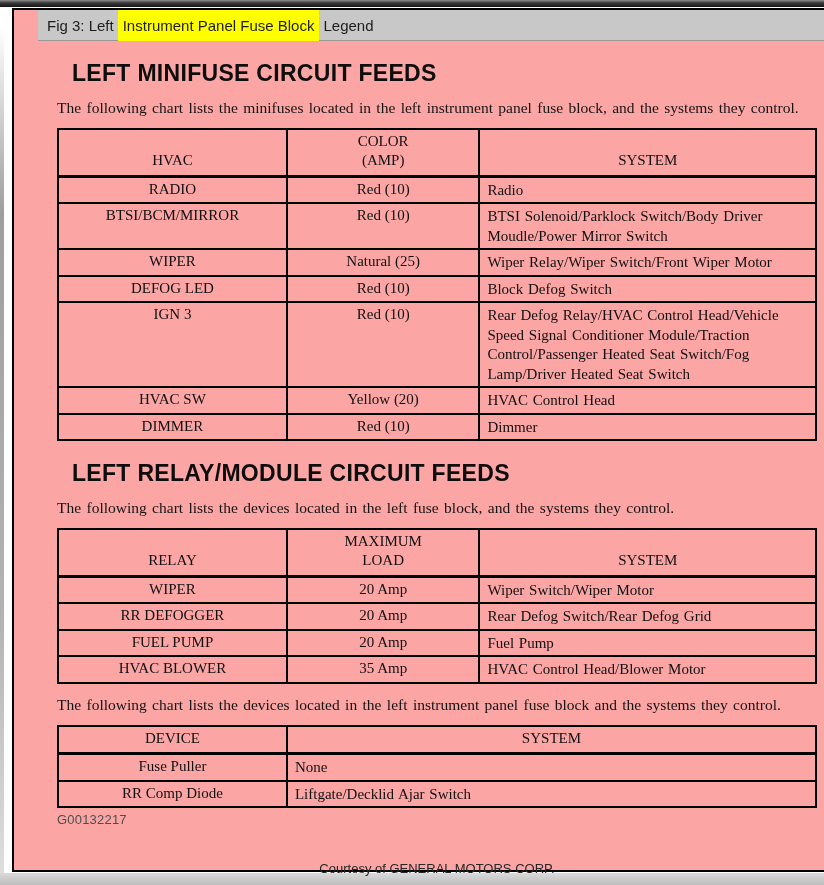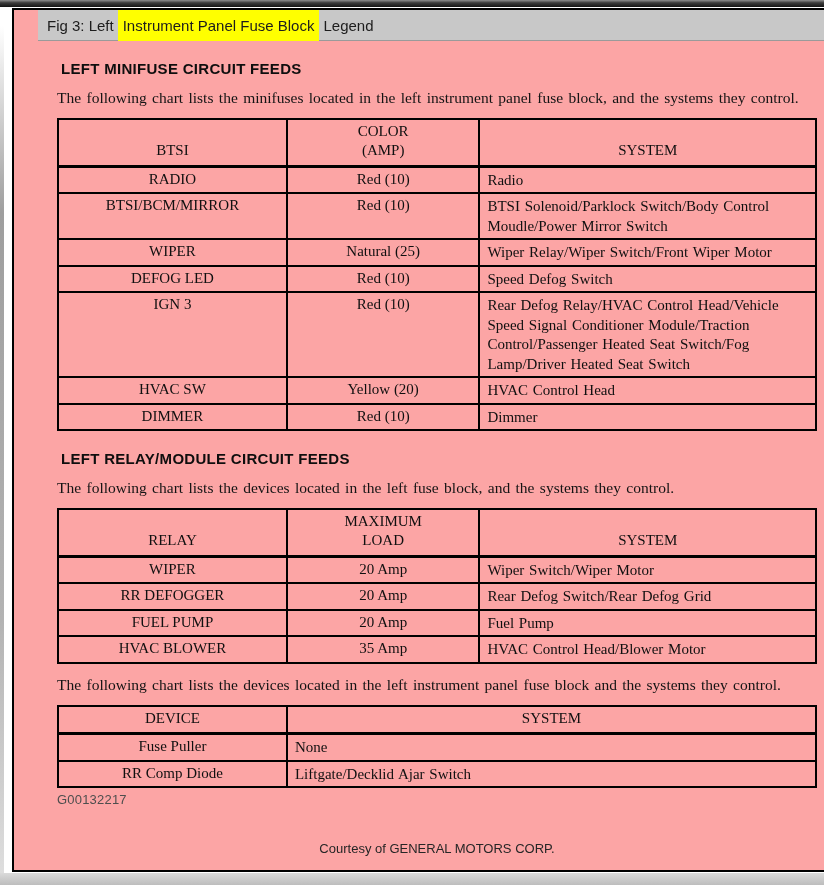--- a/index.html
+++ b/index.html
@@ -11,22 +11,22 @@
               background:linear-gradient(180deg,#ffffff 0%,#9e9e9e 22%,#b3b3b3 70%,#dedede 100%);}
   .bottom-strip{position:absolute;left:0;bottom:0;width:824px;height:12px;
                 background:linear-gradient(180deg,#dadada 0%,#bdbdbd 100%);}
   .figure-box{position:absolute;left:12px;top:8px;width:798px;height:860px;
               border:2px solid #000;background:#fca5a5;padding-left:24px;}
   .title-bar{height:30px;background:#c8c8c8;border-bottom:1px solid #9a9a9a;
              display:flex;align-items:center;padding-left:9px;
              font-size:15px;color:#1d1d1d;overflow:visible;}
   .hl{background:#ffff00;padding:7px 5px;margin:0 4px;white-space:nowrap;}
   .content{padding:0 19px;}
-  h2{margin:19px 0 0 4px;font-family:"Liberation Sans",sans-serif;
-     font-size:15px;font-weight:bold;color:#0e0e0e;letter-spacing:.3px;}
+  h2{margin:19px 0 0 15px;font-family:"Liberation Sans",sans-serif;
+     font-size:23px;font-weight:bold;color:#0e0e0e;letter-spacing:.3px;}
   p.desc{margin:12px 0 11px 0;font-family:"Liberation Serif",serif;
          font-size:15.5px;color:#141414;word-spacing:1.5px;}
   table.grid{width:100%;border-collapse:collapse;border:2px solid #000;table-layout:fixed;}
   table.grid th,table.grid td{border:2px solid #000;font-family:"Liberation Serif",serif;
          font-size:15px;color:#101010;}
   table.grid th{font-weight:normal;text-align:center;vertical-align:bottom;
          padding:2px 2px 5px 2px;border-bottom-width:3px;line-height:1.25;}
   td.cc{text-align:center;vertical-align:top;padding-top:3px;}
   td.cl{text-align:left;vertical-align:top;padding:3px 6px 2px 7px;line-height:1.3;word-spacing:1px;}
   tr.hdr1{height:37px;} tr.hdr2{height:43px;} tr.hdr3{height:25px;}
@@ -56,46 +56,46 @@
       <p class="desc">The following chart lists the minifuses located in the left instrument panel fuse block, and the systems they control.</p>
 
       <table class="grid">
         <colgroup>
             <col style="width:30.2%">
             <col style="width:25.4%">
             <col style="width:44.4%">
           </colgroup>
         <tbody>
           <tr class="hdr1">
-            <th>BTSI</th>
+            <th>HVAC</th>
             <th>
               <div>COLOR</div>
               <div>(AMP)</div>
             </th>
             <th>SYSTEM</th>
           </tr>
           <tr class="r1">
             <td class="cc">RADIO</td>
             <td class="cc">Red (10)</td>
             <td class="cl">Radio</td>
           </tr>
           <tr class="r2">
             <td class="cc">BTSI/BCM/MIRROR</td>
             <td class="cc">Red (10)</td>
-            <td class="cl">BTSI Solenoid/Parklock Switch/Body Control Moudle/Power Mirror Switch</td>
+            <td class="cl">BTSI Solenoid/Parklock Switch/Body Driver Moudle/Power Mirror Switch</td>
           </tr>
           <tr class="r1">
             <td class="cc">WIPER</td>
             <td class="cc">Natural (25)</td>
             <td class="cl">Wiper Relay/Wiper Switch/Front Wiper Motor</td>
           </tr>
           <tr class="r1">
             <td class="cc">DEFOG LED</td>
             <td class="cc">Red (10)</td>
-            <td class="cl">Speed Defog Switch</td>
+            <td class="cl">Block Defog Switch</td>
           </tr>
           <tr class="r4">
             <td class="cc">IGN 3</td>
             <td class="cc">Red (10)</td>
             <td class="cl">Rear Defog Relay/HVAC Control Head/Vehicle Speed Signal Conditioner Module/Traction Control/Passenger Heated Seat Switch/Fog Lamp/Driver Heated Seat Switch</td>
           </tr>
           <tr class="r1">
             <td class="cc">HVAC SW</td>
             <td class="cc">Yellow (20)</td>
             <td class="cl">HVAC Control Head</td>

